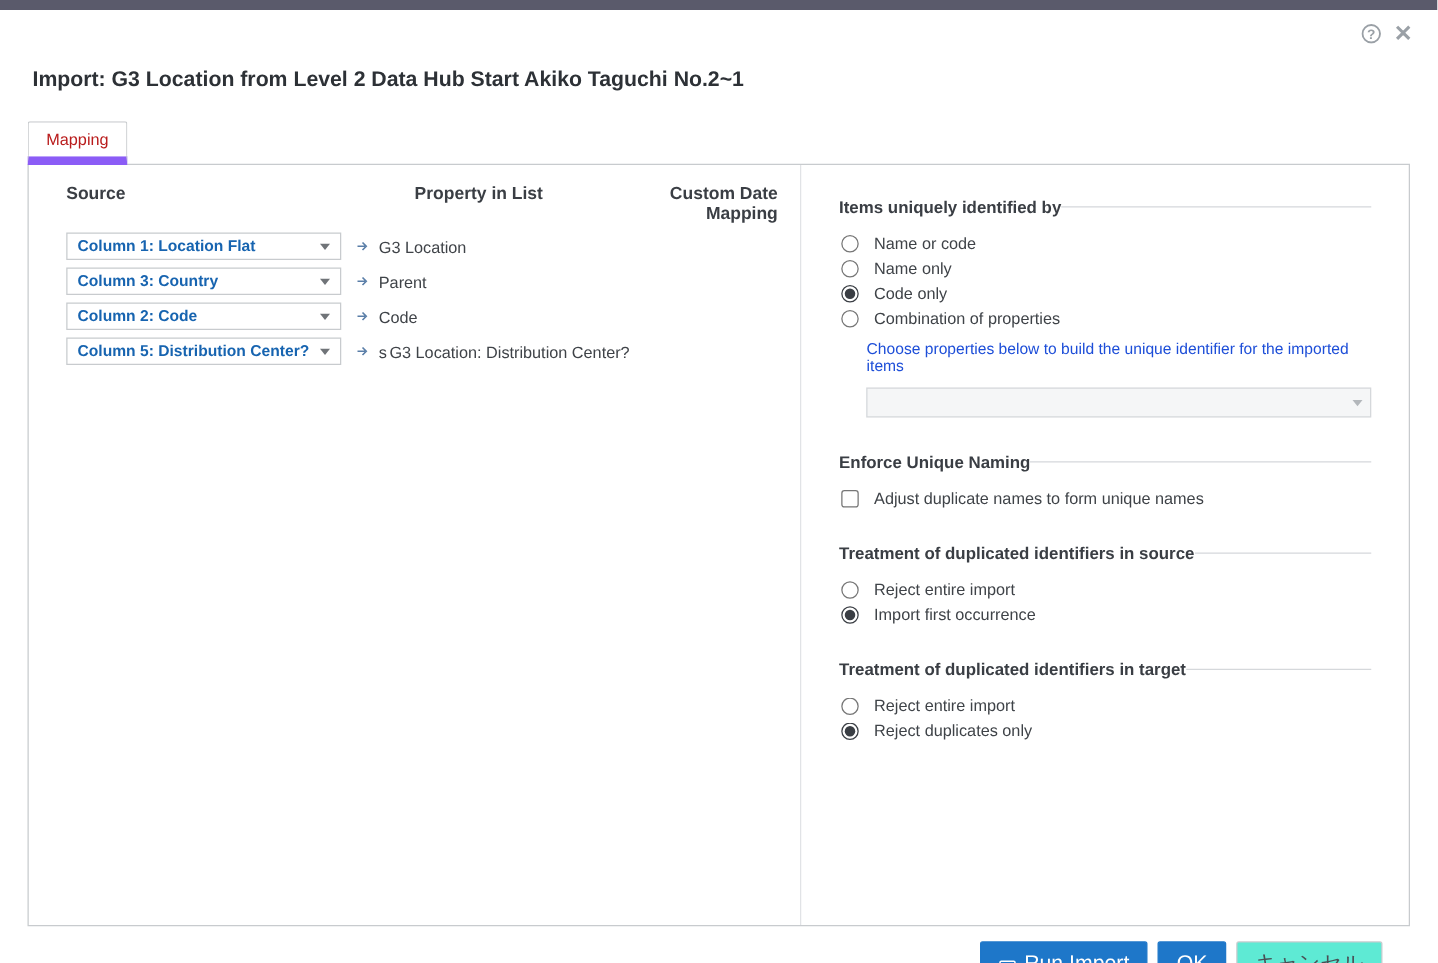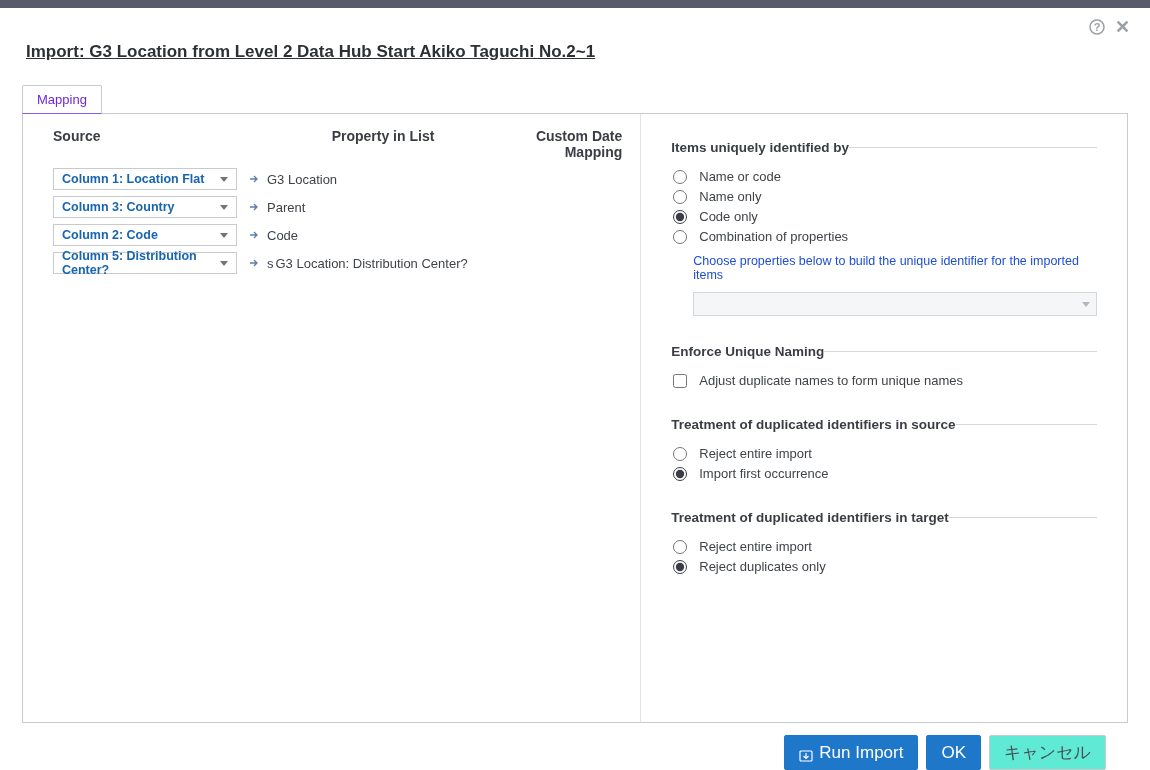--- a/index.html
+++ b/index.html
@@ -30,42 +30,41 @@
     cursor: pointer;
     font-size: 16px;
     font-weight: bold;
   }
   .help-icon svg { display:block; }
   .close-icon { font-size: 18px; line-height:1; }
   h1.title {
     font-size: 17px;
     font-weight: 600;
     color: #2d3136;
-    margin: 18px 0 22px 4px;
-    text-decoration: underline;
+    margin: 30px 0 22px 4px;
   }
   .tabs {
     display: flex;
     border-bottom: none;
   }
   .tab {
     padding: 6px 14px;
     font-size: 13px;
     color: #4a4e54;
     border: 1px solid #c8cbce;
     border-bottom: none;
     background: #fff;
     border-radius: 2px 2px 0 0;
     cursor: pointer;
     position: relative;
     top: 1px;
   }
   .tab.active {
-    border-bottom: 1px solid #8b5cf6;
-    color: #6d28d9;
+    border-bottom: 7px solid #8b5cf6;
+    color: #b91c1c;
   }
   .panel {
     border: 1px solid #c8cbce;
     display: flex;
     min-height: 610px;
   }
   .left {
     flex: 1 1 56%;
     padding: 14px 8px 14px 30px;
     border-right: 1px solid #e1e3e6;
@@ -84,21 +83,21 @@
   .col-headers .col-src { width: 235px; }
   .col-headers .col-prop { width: 190px; text-align: center; }
   .col-headers .col-cust { flex: 1; text-align: right; padding-right: 10px;}
   .map-row {
     display: flex;
     align-items: center;
     margin-bottom: 2px;
     height: 26px;
   }
   .src-select {
-    width: 184px;
+    width: 220px;
     border: 1px solid #c8cbce;
     padding: 2px 8px;
     height: 22px;
     display: flex;
     align-items: center;
     justify-content: space-between;
     color: #1764b0;
     font-weight: 600;
     font-size: 12.5px;
     cursor: pointer;

